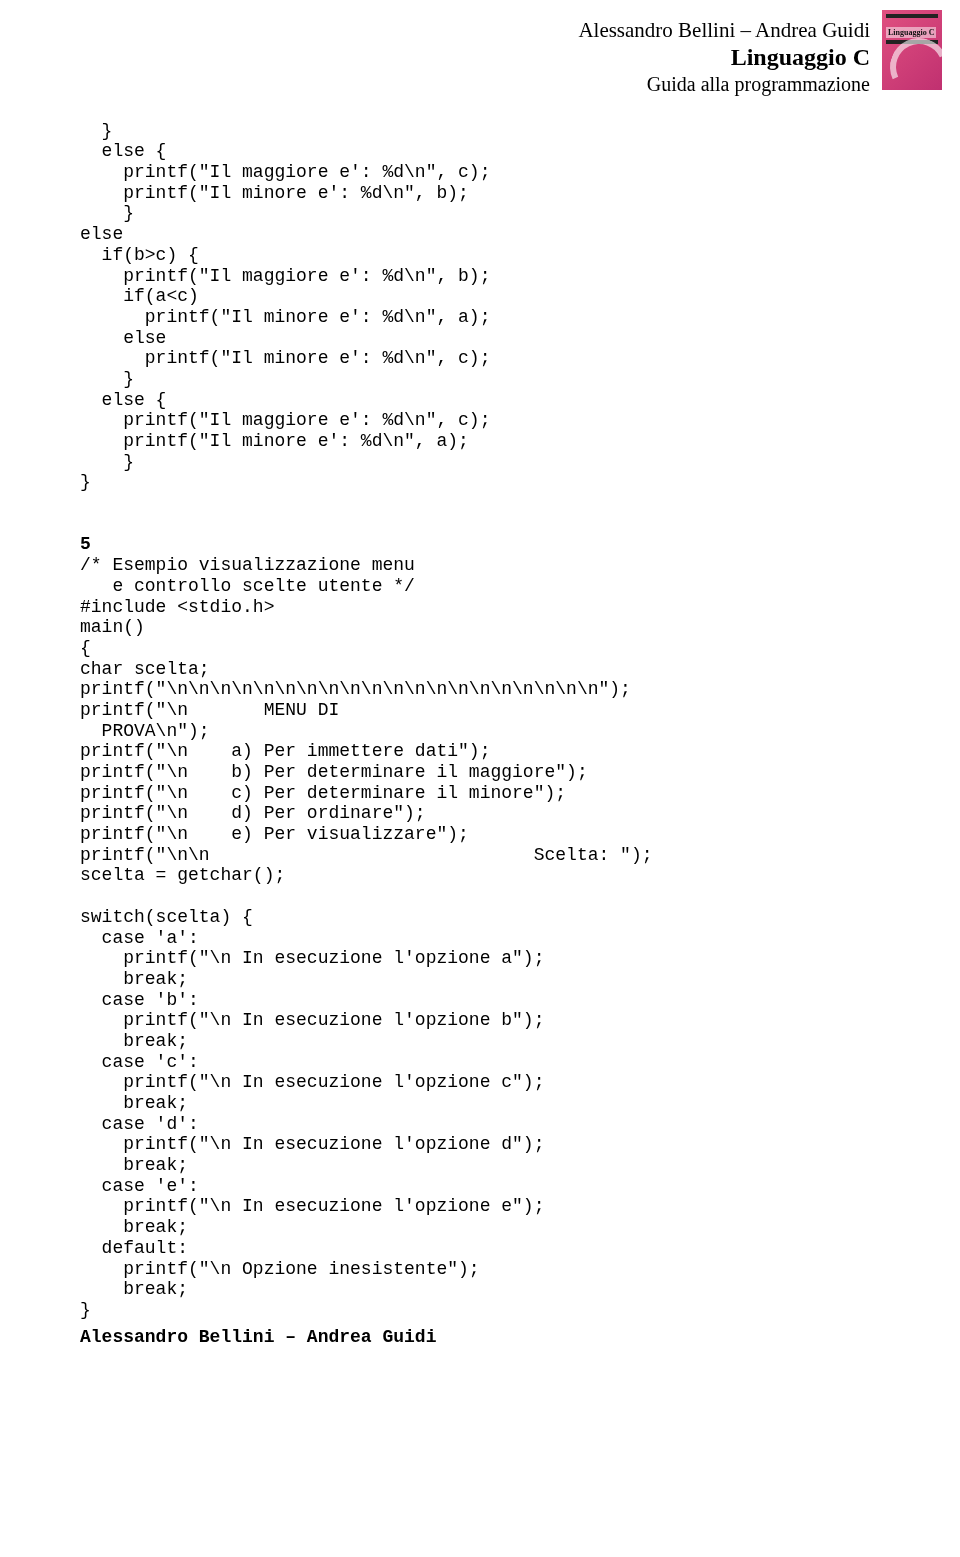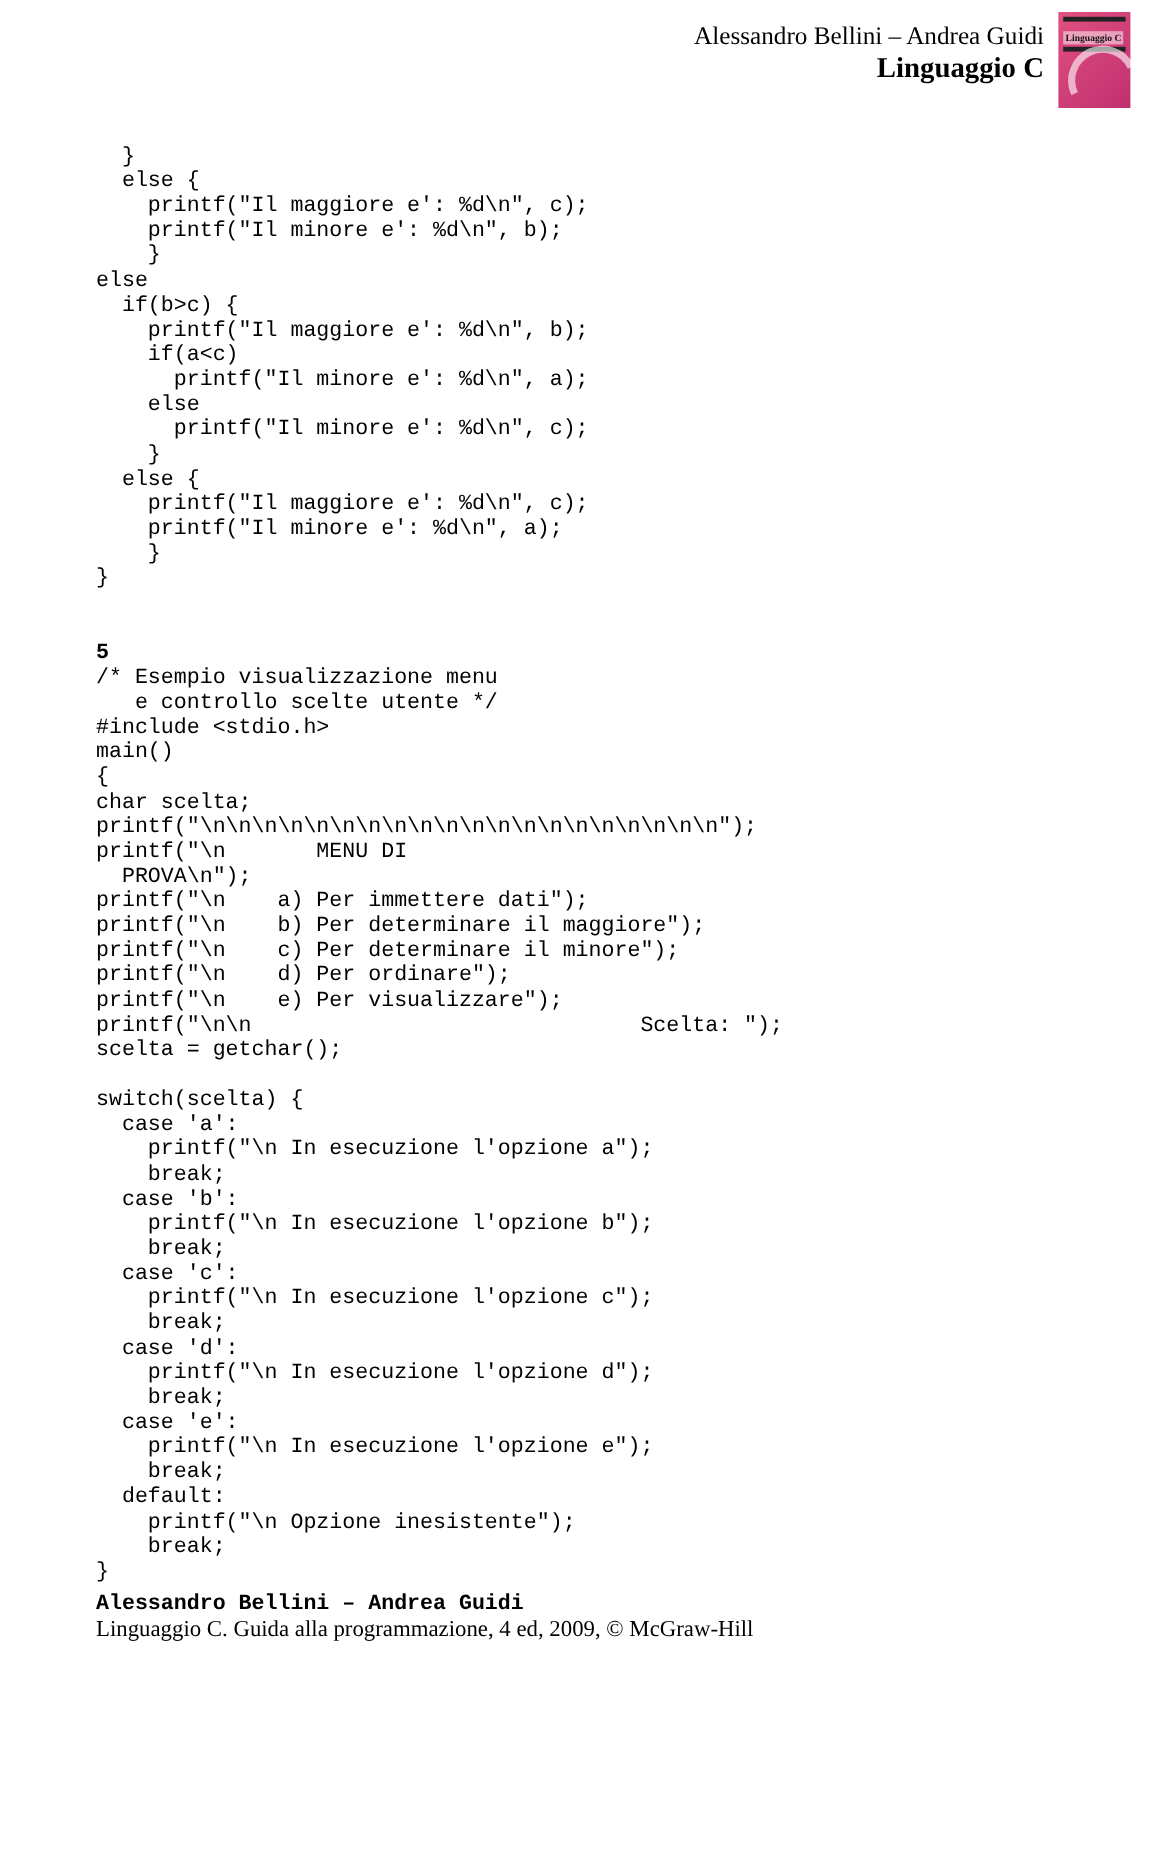--- a/index.html
+++ b/index.html
@@ -84,20 +84,21 @@
     font-family: "Times New Roman", Times, serif;
     font-size: 19px;
   }
 </style>
 </head>
 <body>
 
 <div class="header-block">
   <div class="authors">Alessandro Bellini – Andrea Guidi</div>
   <div class="title">Linguaggio C</div>
+  <div class="subtitle">Guida alla programmazione</div>
 </div>
 
 <div class="cover-thumb">
   <div class="ct-line"></div>
   <span class="ct-title">Linguaggio C</span>
   <div class="ct-line"></div>
   <div class="ct-swirl"></div>
 </div>
 
 <div class="code">
@@ -156,14 +157,13 @@
     printf("\n In esecuzione l'opzione e");
     break;
   default:
     printf("\n Opzione inesistente");
     break;
 }</span>
 </div>
 
 <div class="footer">
   <div class="footer-line1">Alessandro Bellini – Andrea Guidi</div>
-  <div class="footer-line2">Linguaggio C. Guida alla programmazione, 4 ed, 2009, © McGraw-Hill</div>
 </div>
 
 </body></html>

